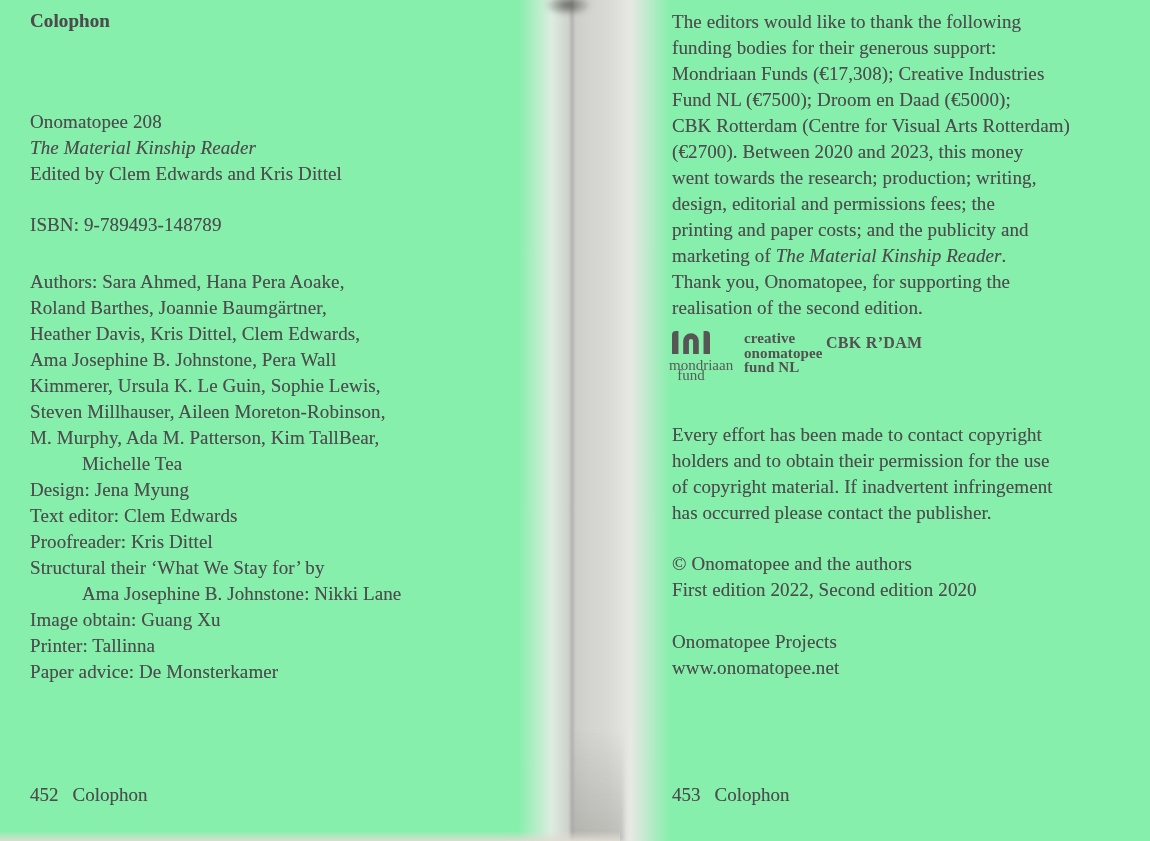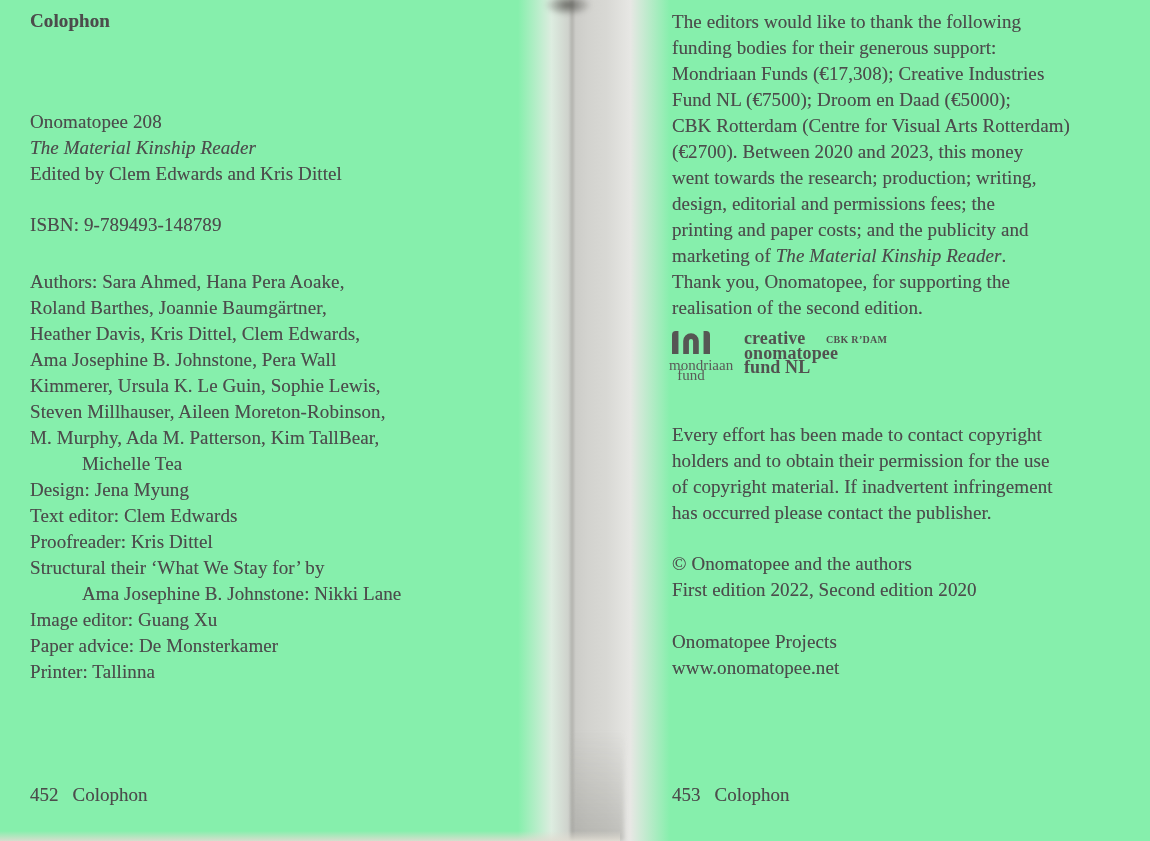--- a/index.html
+++ b/index.html
@@ -53,22 +53,22 @@
   }
   .bottom-edge {
     position:absolute; left:0; top:831px; width:620px; height:10px;
     background:linear-gradient(to bottom, rgba(226,222,212,0) 0%, rgba(224,220,210,0.9) 100%);
     pointer-events:none;
   }
 
   
   .mondriaan { text-align:center; color:#56565​4; color:#565654; width:44px; }
   .mondriaan-caption { font-size:15px; line-height:9.5px; color:#5a5a58; margin-top:3px; font-weight:500; }
-  .ci-logo { font-size:18px; font-weight:bold; line-height:14.5px; color:#525250; letter-spacing:0.1px; }
-  .cbk-logo { font-size:10px; font-weight:bold; color:#525250; letter-spacing:0.3px;text-align:center; }
+  .ci-logo { font-size:15px; font-weight:bold; line-height:14.5px; color:#525250; letter-spacing:0.1px; }
+  .cbk-logo { font-size:16px; font-weight:bold; color:#525250; letter-spacing:0.3px;text-align:center; }
 </style>
 </head>
 <body>
 
 <div class="scan">
 
   <div>
 
     <div class="abs block bold" style="left:30px; top:8px;">
       <div class="line">Colophon</div>
@@ -91,23 +91,23 @@
       <div class="line">Ama Josephine B. Johnstone, Pera Wall</div>
       <div class="line">Kimmerer, Ursula K. Le Guin, Sophie Lewis,</div>
       <div class="line">Steven Millhauser, Aileen Moreton-Robinson,</div>
       <div class="line">M. Murphy, Ada M. Patterson, Kim TallBear,</div>
       <div class="line indent">Michelle Tea</div>
       <div class="line">Design: Jena Myung</div>
       <div class="line">Text editor: Clem Edwards</div>
       <div class="line">Proofreader: Kris Dittel</div>
       <div class="line">Structural their ‘What We Stay for’ by</div>
       <div class="line indent">Ama Josephine B. Johnstone: Nikki Lane</div>
-      <div class="line">Image editor: Guang Xu</div>
+      <div class="line">Image obtain: Guang Xu</div>
+      <div class="line">Printer: Tallinna</div>
       <div class="line">Paper advice: De Monsterkamer</div>
-      <div class="line">Printer: Tallinna</div>
     </div>
 
     <div class="abs footer-row" style="left:30px; top:782px;">
       <span>452</span>
       <span>Colophon</span>
     </div>
 
   </div>
 
   <div class="gutter"></div>

